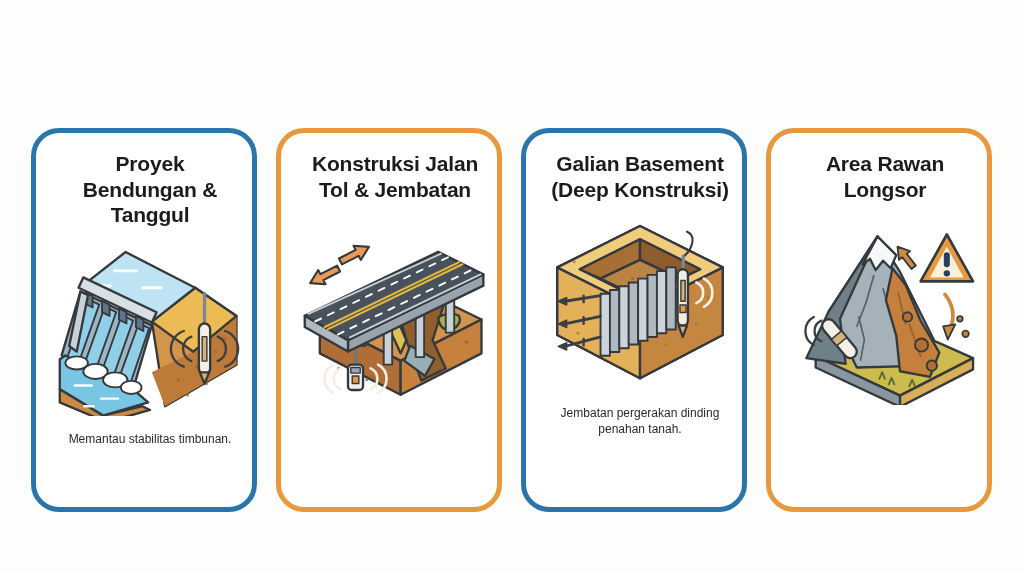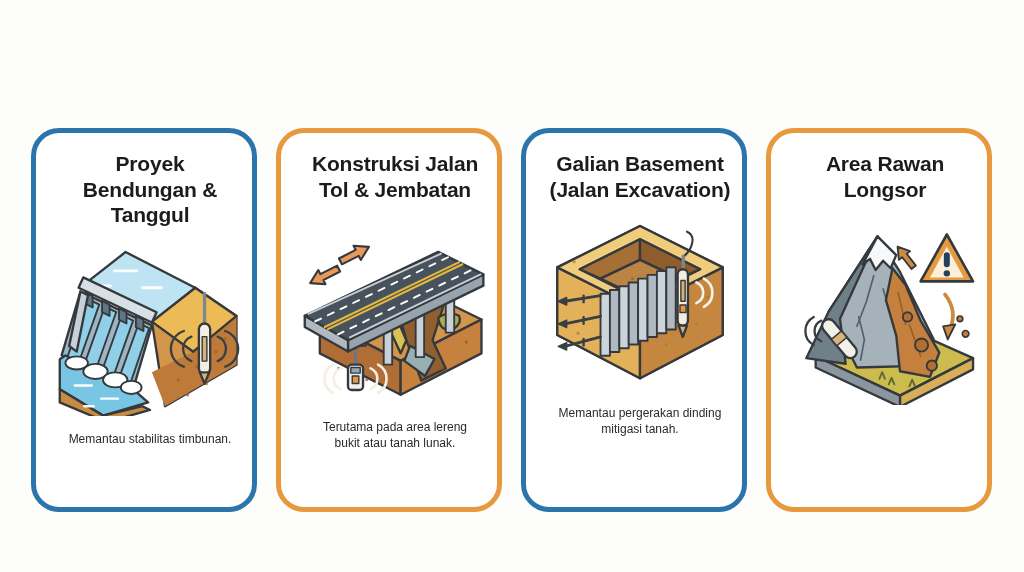--- a/index.html
+++ b/index.html
@@ -180,25 +180,24 @@
             <g transform="translate(58,28) rotate(-27)">
               <path d="M-18,-3.5 h20 v-5 l14,8.5 -14,8.5 v-5 h-20 z"></path>
             </g>
             <g transform="translate(24,52) rotate(153)">
               <path d="M-18,-3.5 h20 v-5 l14,8.5 -14,8.5 v-5 h-20 z"></path>
             </g>
           </g>
         </g>
       </svg>
     </div>
-    <p class="desc">Terutama pada area lereng bukit atau tanah lunak.</p>
   </section>
 
   <section class="card" style="border-color: rgb(42, 118, 172);">
-    <h2>Galian Basement (Jalan Excavation)</h2>
+    <h2>Galian Basement (Deep Konstruksi)</h2>
     <div class="illus">
       <svg viewBox="0 0 200 180" width="188" height="170">
         <g stroke="#35393D" stroke-width="2.5" stroke-linejoin="round" stroke-linecap="round">
 
           <polygon points="100,6 188,50 188,122 100,168 12,122 12,50" fill="#E7BF66"></polygon>
           <polygon points="12,50 100,94 100,168 12,122" fill="#E3B15A"></polygon>
           <polygon points="100,94 188,50 188,122 100,168" fill="#C5873F"></polygon>
           <polygon points="100,6 188,50 100,94 12,50" fill="#F0CD7D"></polygon>
           <g stroke="none" fill="#A9762F" opacity="0.7">
             <circle cx="34" cy="120" r="1.7"></circle>
@@ -254,21 +253,21 @@
             <rect x="142.5" y="90" width="6.5" height="8" fill="#E8973C" stroke-width="1.5"></rect>
             <polygon points="141,112 150,112 145.5,124" fill="#D8B276"></polygon>
           </g>
           <g fill="none" stroke="#F7F2E8" stroke-width="2.8">
             <path d="M160,66 a12,12 0 0 1 0,22"></path>
             <path d="M168,62 a17,17 0 0 1 0,30"></path>
           </g>
         </g>
       </svg>
     </div>
-    <p class="desc">Memantau pergerakan dinding mitigasi tanah.</p>
+    <p class="desc">Jembatan pergerakan dinding penahan tanah.</p>
   </section>
 
   <section class="card" style="border-color: rgb(232, 153, 62); gap: 11px;">
     <h2>Area Rawan Longsor</h2>
     <div class="illus">
       <svg viewBox="0 0 200 190" width="188" height="178">
         <g stroke="#35393D" stroke-width="2.5" stroke-linejoin="round" stroke-linecap="round">
 
           <polygon points="26,138 104,100 194,140 116,180" fill="#CCBC4D"></polygon>
           <polygon points="116,180 194,140 194,152 116,192" fill="#D8AE58"></polygon>

